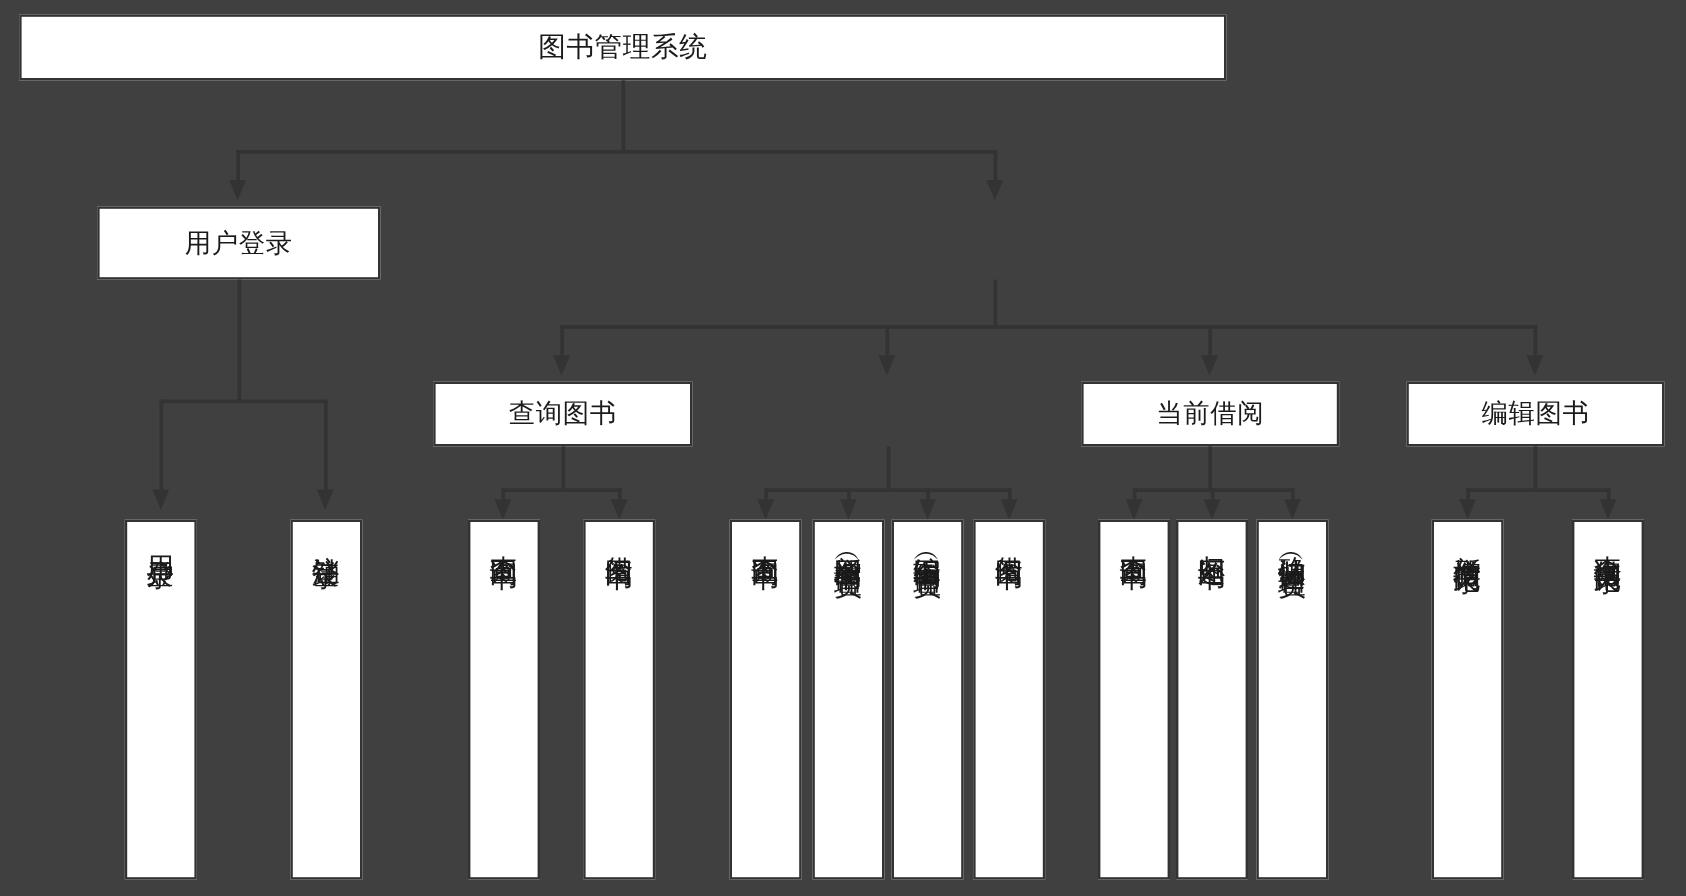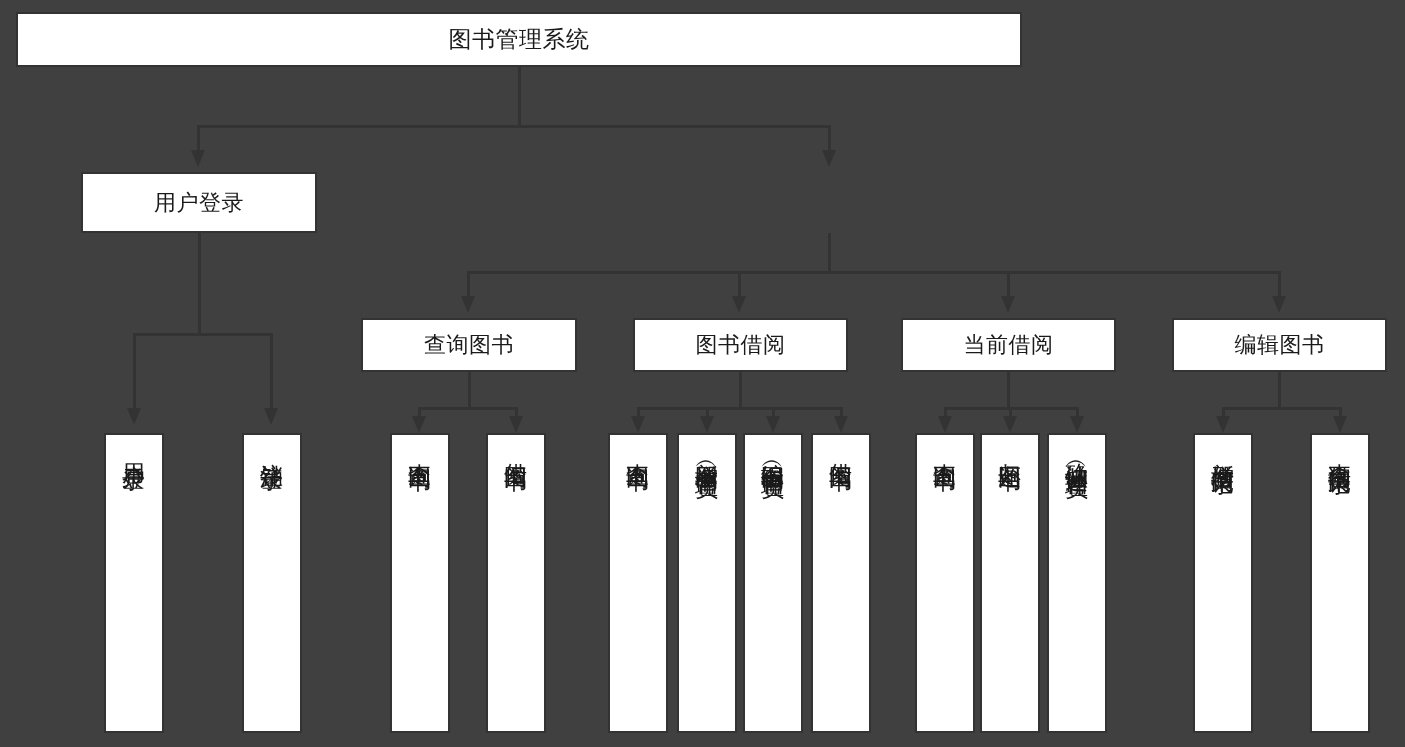--- a/index.html
+++ b/index.html
@@ -119,23 +119,20 @@
   <div class="vline" style="left:1007px; top:271px; height:25px;"></div>
   <div class="vline" style="left:1278px; top:271px; height:25px;"></div>
   <div class="arrow" style="left:461px; top:296px;"></div>
   <div class="arrow" style="left:732px; top:296px;"></div>
   <div class="arrow" style="left:1001px; top:296px;"></div>
   <div class="arrow" style="left:1272px; top:296px;"></div>
 
   <div class="node horiz" style="left:361px; top:318px; width:216px; height:54px;">
     <span class="node-label">查询图书</span>
   </div>
-  <div class="node horiz" style="left:633px; top:318px; width:215px; height:54px;">
-    <span class="node-label">图书借阅</span>
-  </div>
   <div class="node horiz" style="left:901px; top:318px; width:215px; height:54px;">
     <span class="node-label">当前借阅</span>
   </div>
   <div class="node horiz" style="left:1172px; top:318px; width:215px; height:54px;">
     <span class="node-label">编辑图书</span>
   </div>
 
   <div class="vline" style="left:468px; top:372px; height:37px;"></div>
   <div class="hline" style="left:418px; top:407px; width:100px;"></div>
   <div class="vline" style="left:418px; top:407px; height:10px;"></div>

